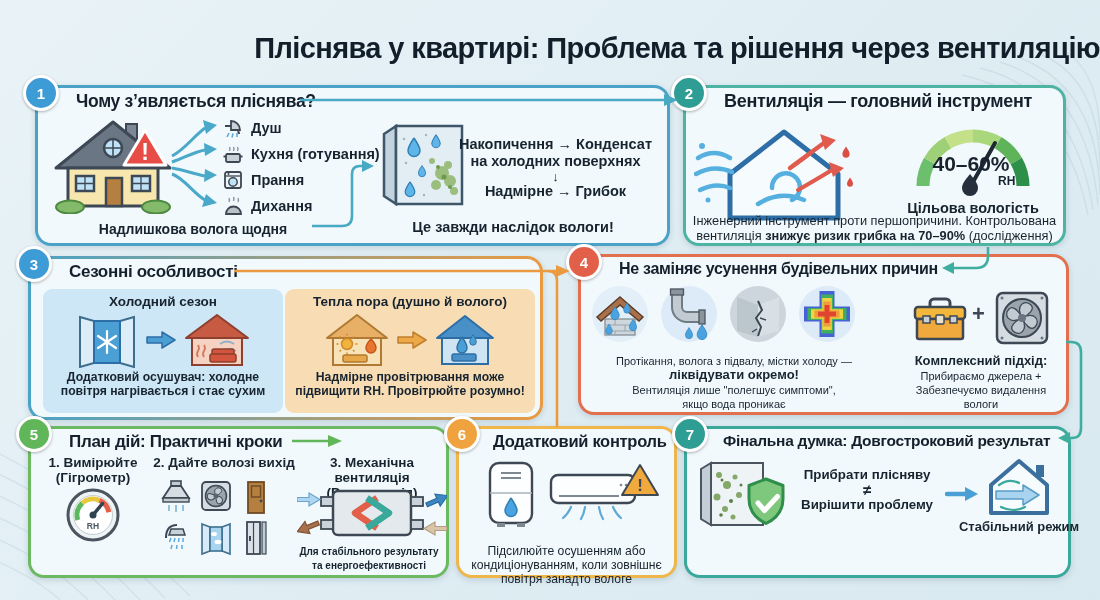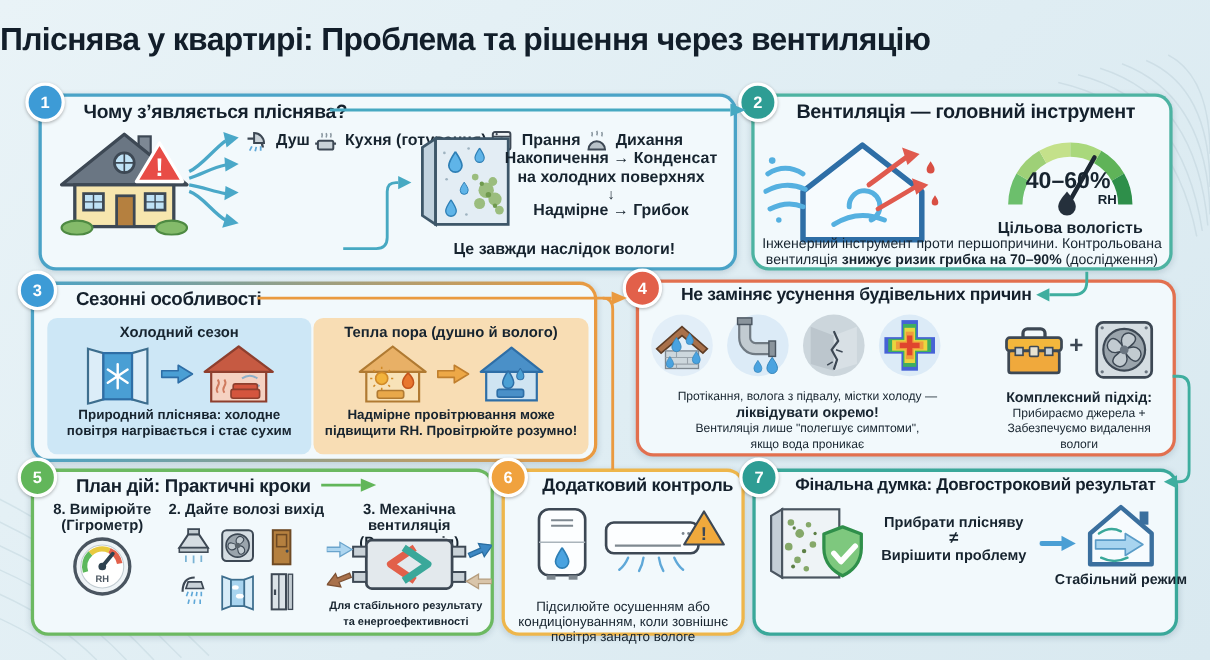--- a/index.html
+++ b/index.html
@@ -1,33 +1,33 @@
 <!DOCTYPE html>
 <html><head>
 <meta charset="utf-8">
 <style>
   html,body{margin:0;padding:0;background:#cfdfe7;}
   .canvas{position:relative;width:1100px;height:600px;overflow:hidden;
     background:linear-gradient(135deg,#e9f3f7 0%,#dfedf3 55%,#d9e9f0 100%);
     font-family:"Liberation Sans","DejaVu Sans",sans-serif;color:#17242f;}
   .decor{position:absolute;left:0;top:0;z-index:0;}
-  .main-title{position:absolute;top:20px;left:0;width:100%;text-align:left;
+  .main-title{position:absolute;top:32px;left:0;width:100%;text-align:right;
     font-size:29px;font-weight:800;letter-spacing:-0.6px;color:#121e2a;z-index:1;}
   .box{position:absolute;border-radius:16px;padding:3px;box-sizing:border-box;
     box-shadow:0 2px 6px rgba(45,80,100,.18);z-index:1;}
   .bi{position:relative;width:100%;height:100%;border-radius:13px;background:#f2f9fc;}
   .badge{position:absolute;width:30px;height:30px;border-radius:50%;border:3px solid #fff;
     color:#fff;font-weight:800;font-size:15px;display:flex;align-items:center;justify-content:center;
     top:-10px;left:-12px;box-shadow:0 1px 3px rgba(0,0,0,.3);z-index:4;}
   .h{position:absolute;font-weight:800;font-size:17px;letter-spacing:-0.3px;white-space:nowrap;color:#14202c;}
   .t{position:absolute;}
   .c{text-align:center;}
   .b{font-weight:800;}
   .small{font-size:11px;line-height:14px;}
-  .srclist{position:absolute;left:184px;top:28px;display:flex;flex-direction:row;gap:3px;}
+  .srclist{position:absolute;left:184px;top:28px;display:flex;flex-direction:column;gap:3px;}
   .srcrow{display:flex;align-items:center;gap:7px;height:23px;}
   .srcrow .lbl{font-size:14.5px;font-weight:800;white-space:nowrap;}
   .panel{position:absolute;border-radius:9px;display:flex;flex-direction:column;align-items:center;}
   .panel .ptitle{font-size:13.5px;font-weight:800;margin-top:5px;text-align:center;}
   .panel .prow{display:flex;align-items:center;gap:8px;height:62px;}
   .panel .pcap{font-size:12.2px;font-weight:700;line-height:13.5px;text-align:center;padding:0 6px;}
   .circles{position:absolute;left:10px;top:28px;display:flex;gap:11px;}
   .grid2{position:absolute;display:grid;grid-template-columns:repeat(3,36px);grid-auto-rows:38px;gap:3px 4px;}
   .overlay{position:absolute;left:0;top:0;z-index:3;pointer-events:none;}
 </style>
@@ -121,20 +121,21 @@
         </div>
         <div class="srcrow">
           <svg width="22" height="22" viewBox="0 0 22 22">
             <path d="M4,19 a7.5,7.5 0 0 1 15,0 z" fill="#b8c2c8" stroke="#3d4854" stroke-width="1.8"></path>
             <path d="M7,7 q1,-2 0,-4 M11.5,6 q1,-2 0,-4 M16,7 q1,-2 0,-4" fill="none" stroke="#8a97a0" stroke-width="1.5"></path>
           </svg>
           <span class="lbl">Дихання</span>
         </div>
       </div>
 
+      <div class="t c b" style="left:10px;top:133px;width:290px;font-size:14px;">Надлишкова волога щодня</div>
 
       <svg class="t" style="left:338px;top:27px;" width="92" height="95" viewBox="0 0 92 95">
         <polygon points="8,19 20,11 20,89 8,81" fill="#c2d3df" stroke="#3d5668" stroke-width="2.5"></polygon>
         <rect x="20" y="11" width="66" height="78" fill="#e3edf4" stroke="#3d5668" stroke-width="2.5"></rect>
         <g fill="#8fb56a" opacity="0.85">
           <circle cx="66" cy="58" r="7"></circle>
             <circle cx="74" cy="66" r="6"></circle>
             <circle cx="60" cy="70" r="5"></circle>
           <circle cx="72" cy="50" r="4"></circle>
             <circle cx="56" cy="46" r="3"></circle>
@@ -241,21 +242,21 @@
           </svg>
           <svg width="66" height="58" viewBox="0 0 66 58">
             <polygon points="8,26 58,26 58,54 8,54" fill="#f5d2c2" stroke="#8e3f2e" stroke-width="2"></polygon>
             <polygon points="2,27 33,4 64,27" fill="#c65a42" stroke="#8e3f2e" stroke-width="2" stroke-linejoin="round"></polygon>
             <path d="M14,34 q2,3 0,6 q-2,3 0,6 M20,34 q2,3 0,6 q-2,3 0,6" fill="none" stroke="#cf7a5e" stroke-width="1.8"></path>
             <path d="M36,33 q7,-5 14,0 M40,40 q6,-4 12,0" fill="none" stroke="#8fb0c8" stroke-width="1.8"></path>
             <rect x="28" y="38" width="22" height="6" rx="2" fill="#d4553e" stroke="#8e3f2e" stroke-width="1.5"></rect>
             <rect x="26" y="43" width="26" height="8" rx="2" fill="#d4553e" stroke="#8e3f2e" stroke-width="1.5"></rect>
           </svg>
         </div>
-        <div class="pcap">Природний пліснява: холодне повітря нагрівається і стає сухим</div>
+        <div class="pcap">Додатковий осушувач: холодне повітря нагрівається і стає сухим</div>
       </div>
 
       <div class="panel" style="left:254px;top:30px;width:250px;height:124px;background:#f8ddb4;">
         <div class="ptitle">Тепла пора (душно й волого)</div>
         <div class="prow">
           <svg width="64" height="58" viewBox="0 0 64 58">
             <polygon points="8,26 56,26 56,54 8,54" fill="#f8e2b8" stroke="#b07a32" stroke-width="2"></polygon>
             <polygon points="2,27 32,4 62,27" fill="#e8b066" stroke="#b07a32" stroke-width="2" stroke-linejoin="round"></polygon>
             <circle cx="22" cy="33" r="5.5" fill="#f2b33c" stroke="#d08a28" stroke-width="1.5"></circle>
             <path d="M22,24.5 v-2 M22,41.5 v2 M13.5,33 h-2 M30.5,33 h2 M16,27 l-1.5,-1.5 M28,27 l1.5,-1.5 M16,39 l-1.5,1.5 M28,39 l1.5,1.5" stroke="#d08a28" stroke-width="1.4"></path>
@@ -381,21 +382,21 @@
       </div>
     </div>
   </div>
 
   <div class="box" style="left:28px;top:426px;width:421px;height:152px;background:#6cb961;">
     <div class="badge" style="background:#62b65a;">5</div>
     <div class="bi">
       <div class="h" style="left:38px;top:3px;">План дій: Практичні кроки</div>
 
       <div class="t c" style="left:6px;top:26px;width:112px;font-size:13.5px;line-height:15px;font-weight:800;">
-        <div>8. Вимірюйте</div>
+        <div>1. Вимірюйте</div>
         <div>(Гігрометр)</div>
       </div>
       <svg class="t" style="left:34px;top:58px;" width="56" height="56" viewBox="0 0 56 56">
         <circle cx="28" cy="28" r="25" fill="#eef3f6" stroke="#4a5560" stroke-width="3"></circle>
         <circle cx="28" cy="28" r="19.5" fill="#ffffff" stroke="#c2ccd2" stroke-width="1"></circle>
         <g fill="none" stroke-width="5">
           <path d="M12.8,33 A16,16 0 0 1 17.3,16.1" stroke="#5cb85c"></path>
           <path d="M17.3,16.1 A16,16 0 0 1 34.5,13.4" stroke="#e8c93e"></path>
           <path d="M34.5,13.4 A16,16 0 0 1 43.8,25.2" stroke="#e2604a"></path>
         </g>

